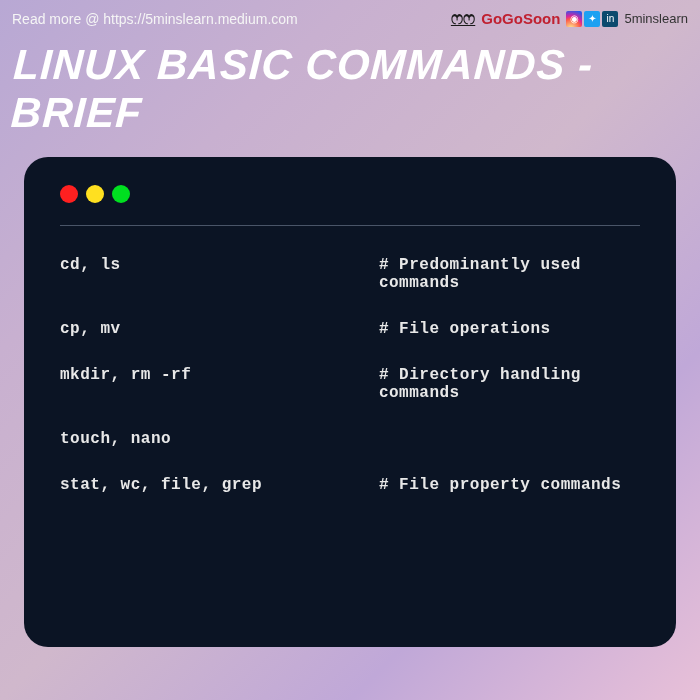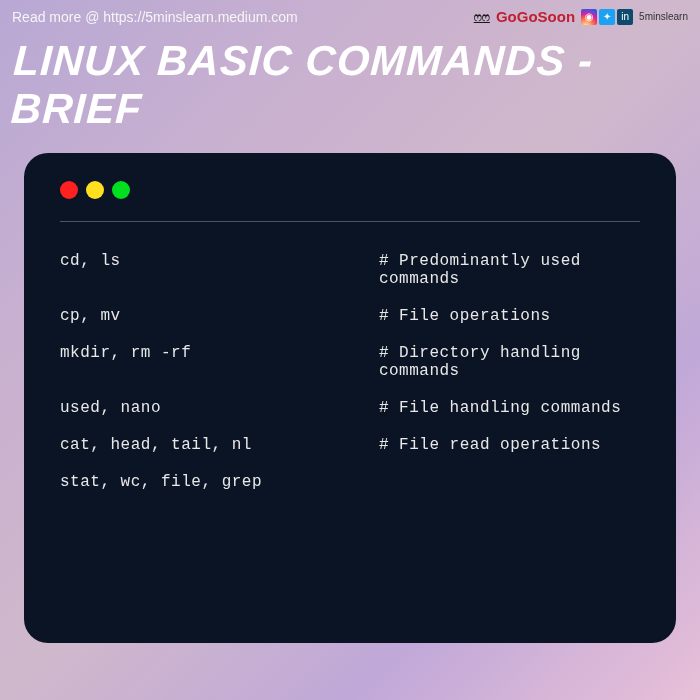--- a/index.html
+++ b/index.html
@@ -16,32 +16,32 @@
       align-items: center;
       padding: 8px 12px 4px 12px;
       color: #f5f5f5;
       font-size: 14px;
     }
     .brand-area {
       display: flex;
       align-items: center;
       gap: 6px;
     }
-    .logo-icon { font-size: 12px; color: #1a1a1a; font-weight: bold; text-decoration: underline; }
+    .logo-icon { font-size: 18px; color: #1a1a1a; font-weight: bold; text-decoration: underline; }
     .brand-name { color: #c02030; font-weight: bold; font-size: 15px; }
     .social-icons { display: flex; gap: 2px; align-items: center; }
     .social-icon {
       width: 16px; height: 16px;
       display: flex; align-items: center; justify-content: center;
       color: white; font-size: 10px; border-radius: 2px;
     }
     .ig { background: radial-gradient(circle at 30% 110%, #fdf497 0%, #fd5949 45%, #d6249f 60%, #285AEB 90%); }
     .tw { background: #1da1f2; }
     .li { background: #0c4a6e; }
-    .social-handle { color: #333; font-size: 10px; }
+    .social-handle { color: #333; font-size: 13px; }
     .title {
       font-family: Impact, 'Arial Black', sans-serif;
       font-size: 42px;
       font-weight: 900;
       color: white;
       letter-spacing: 1px;
       padding: 8px 12px 20px 12px;
       font-style: italic;
       transform: skewX(-3deg);
     }
@@ -55,21 +55,21 @@
     .traffic-lights {
       display: flex;
       gap: 8px;
       margin-bottom: 22px;
     }
     .dot { width: 18px; height: 18px; border-radius: 50%; }
     .red { background: #ff2020; }
     .yellow { background: #ffe020; }
     .green { background: #00e020; }
     .divider { height: 1px; background: #4a5568; margin-bottom: 30px; }
-    .rows { display: flex; flex-direction: column; gap: 19px; }
+    .rows { display: flex; flex-direction: column; gap: 28px; font-weight: bold; }
     .row {
       display: flex;
       font-family: 'Courier New', Courier, monospace;
       color: #e8e8e8;
       font-size: 16px;
       letter-spacing: 0.5px;
     }
     .cmd { width: 52%; }
     .desc { width: 48%; margin-left: 36px; }
   </style>
@@ -106,24 +106,20 @@
     </div>
     <div class="row">
       <span class="cmd">cp, mv</span>
       <span class="desc"># File operations</span>
     </div>
     <div class="row">
       <span class="cmd">mkdir, rm -rf</span>
       <span class="desc"># Directory handling commands</span>
     </div>
     <div class="row">
-      <span class="cmd">used, nano</span>
-      <span class="desc"># File handling commands</span>
-    </div>
-    <div class="row">
-      <span class="cmd">cat, head, tail, nl</span>
-      <span class="desc"># File read operations</span>
+      <span class="cmd">touch, nano</span>
     </div>
     <div class="row">
       <span class="cmd">stat, wc, file, grep</span>
+      <span class="desc"># File property commands</span>
     </div>
   </div>
 </div>
 
 </body></html>

